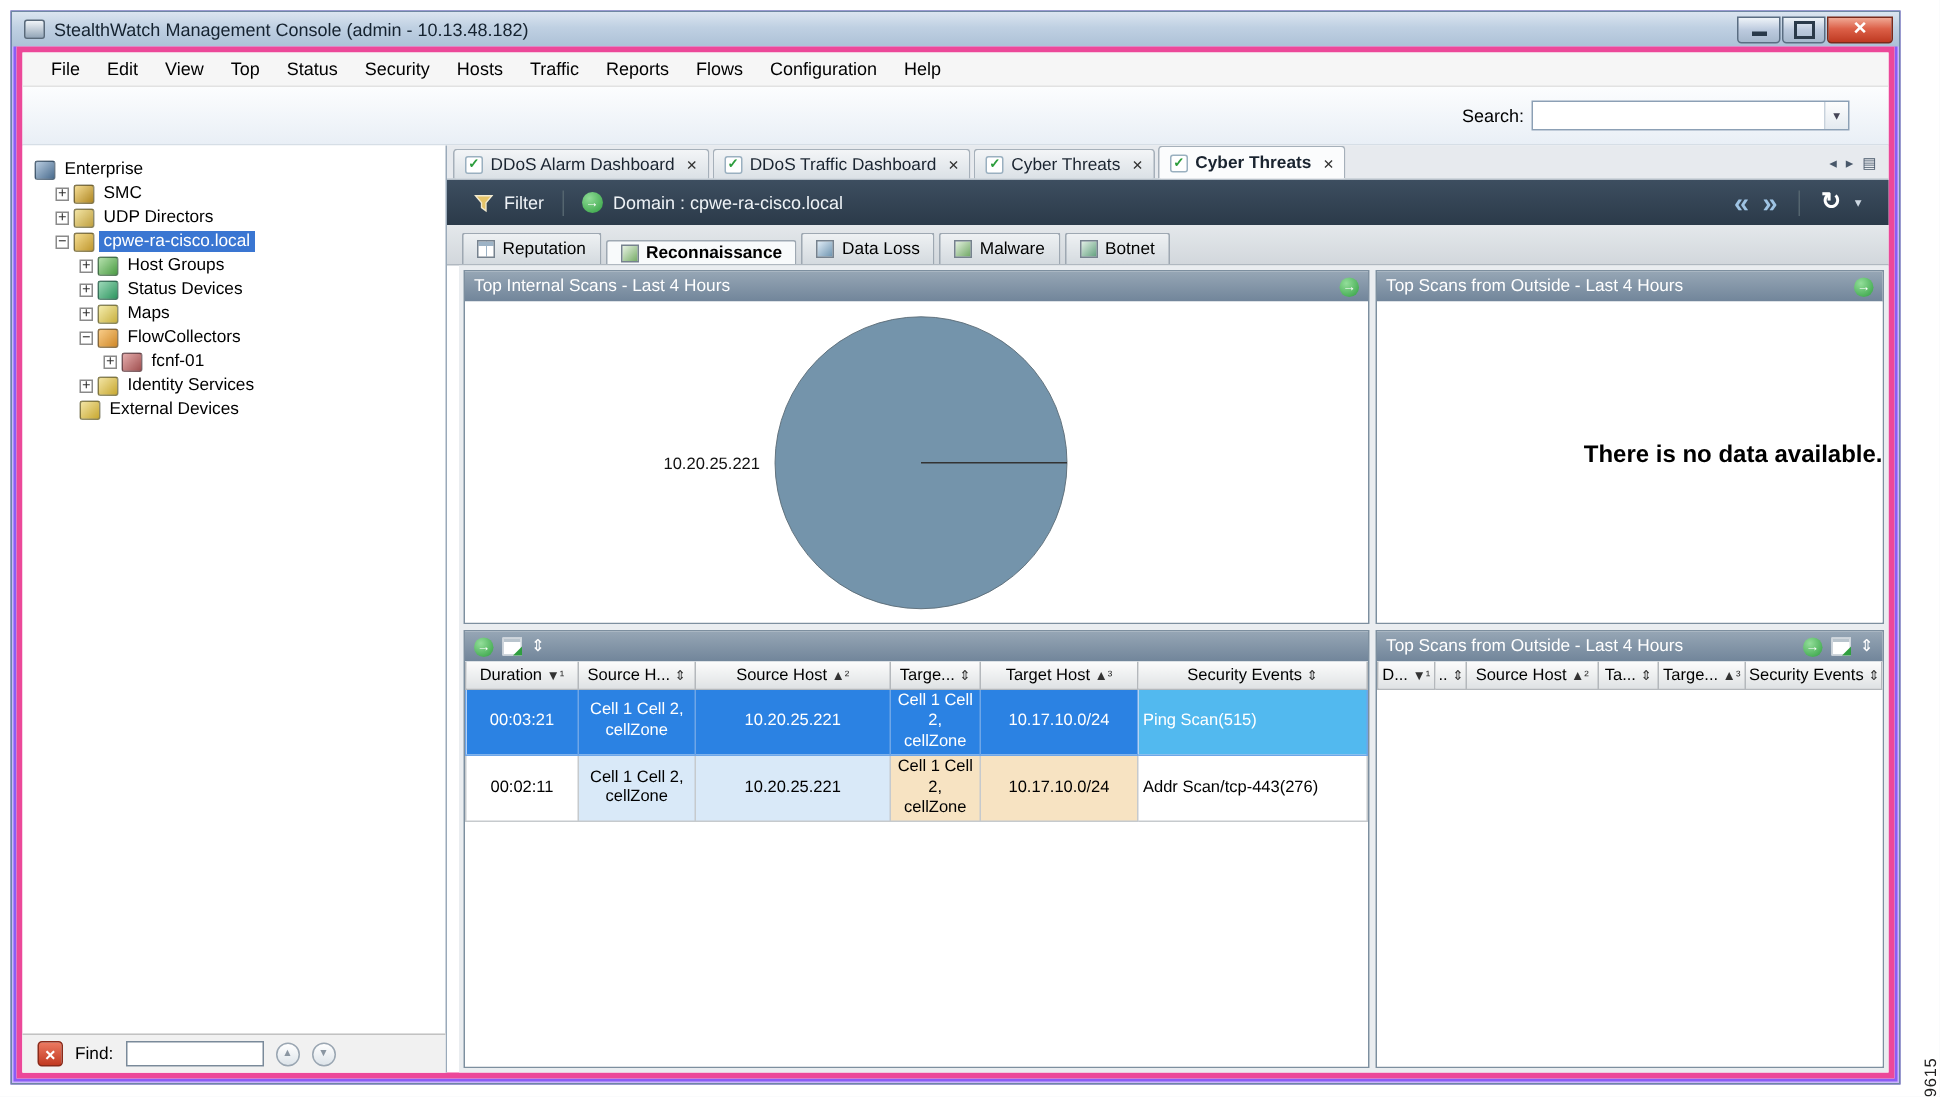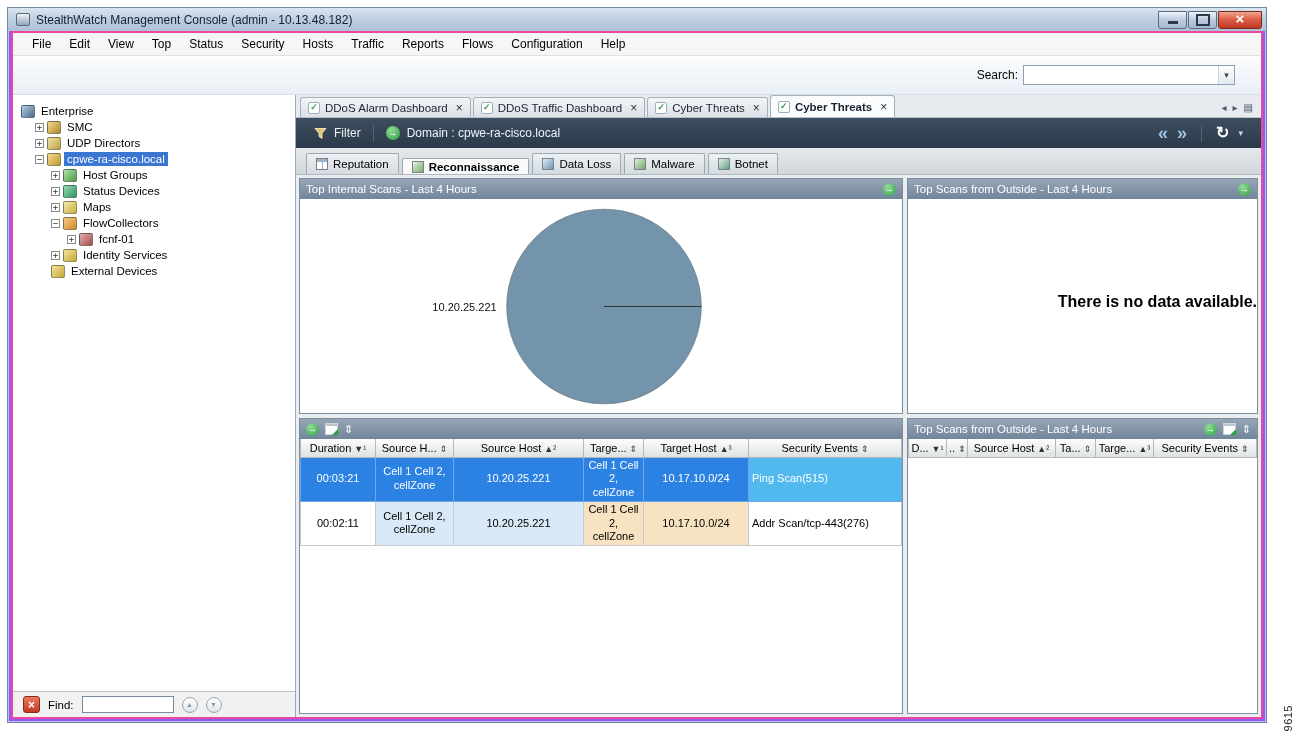--- a/index.html
+++ b/index.html
@@ -20,21 +20,21 @@
   .win-btn { width:29px; height:18px; position:relative; border:1px solid #5a6d82;
     border-radius:0 0 3px 3px; background:linear-gradient(#eef3f8,#bccade 50%,#a6b8cc); }
   .win-btn.close { width:44px; background:linear-gradient(#f0a894,#dc6048 45%,#bf3a22); border-color:#7a2a1a; }
   .win-btn.min::after { content:""; position:absolute; left:50%; transform:translateX(-50%);
     bottom:4px; width:10px; height:3px; background:#2a3a4a; }
   .win-btn.max::after { content:""; position:absolute; left:50%; top:50%;
     transform:translate(-50%,-50%); width:10px; height:8px; border:2px solid #2a3a4a; background:transparent; }
   .win-btn.close::after { content:"×"; position:absolute; left:50%; top:50%;
     transform:translate(-50%,-56%); color:#fff; font-weight:bold; font-size:15px; }
 
-  .window-body { flex:1; margin:0 3px 3px 3px; background:#fff; border:2px solid #ec4899;
+  .window-body { flex:1; margin:0 3px 3px 3px; background:#fff; border:4px solid #ec4899;
     display:flex; flex-direction:column; min-height:0; }
 
   
   .menubar { height:23px; background:#f6f6f6; border-bottom:1px solid #e2e2e2;
     display:flex; align-items:center; padding-left:10px; }
   .menu-item { padding:3px 9px; cursor:default; }
   .searchbar { height:39px; background:linear-gradient(#fcfdfe,#e9eff6);
     border-bottom:1px solid #d6dee6; display:flex; align-items:center;
     justify-content:flex-end; padding-right:26px; gap:5px; }
   .search-label { font-size:12px; }
@@ -120,21 +120,21 @@
   .si-reputation { background:#fff; background-image:
       linear-gradient(#9db3c6 0 3px, transparent 3px),
       linear-gradient(to right, transparent 0 5px, #9db3c6 5px 6px, transparent 6px); }
   .si-reconnaissance { background:linear-gradient(135deg,#e8f2e4,#76ac66); }
   .si-dataloss { background:linear-gradient(135deg,#e0ecf6,#6e94b0); }
   .si-malware { background:linear-gradient(135deg,#e4f0e0,#70a864); }
   .si-botnet { background:linear-gradient(135deg,#e2efe6,#62a07e); }
 
   
   .panels { flex:1; display:grid; grid-template-columns:604px 1fr; grid-template-rows:236px 1fr;
-    gap:4px; padding:3px; background:#eaedf0; min-height:0; }
+    gap:4px; padding:3px; background:#eaedf0; min-height:0;margin-left:8px; }
   .panel { border:1px solid #7d8f9f; background:#fff; display:flex; flex-direction:column;
     min-height:0; min-width:0; }
   .panel-header { height:20px; flex:0 0 20px; background:linear-gradient(#96a6b5,#71859a);
     color:#fff; display:flex; align-items:center; gap:6px; padding:0 6px; font-size:11.5px; }
   .ph-title { flex:1; white-space:nowrap; overflow:hidden; }
   .ph-go { width:13px; height:13px; flex:0 0 13px; border-radius:50%;
     background:radial-gradient(circle at 35% 30%, #93de9a, #2f9e3f);
     color:#fff; font-size:9px; font-weight:bold; display:flex; align-items:center; justify-content:center; line-height:1; }
   .ph-export { width:13px; height:12px; flex:0 0 13px; background:#fff; border:1px solid #cfd6dc; position:relative;
     background-image:linear-gradient(#b9c4cd 0 2px, transparent 2px); }

